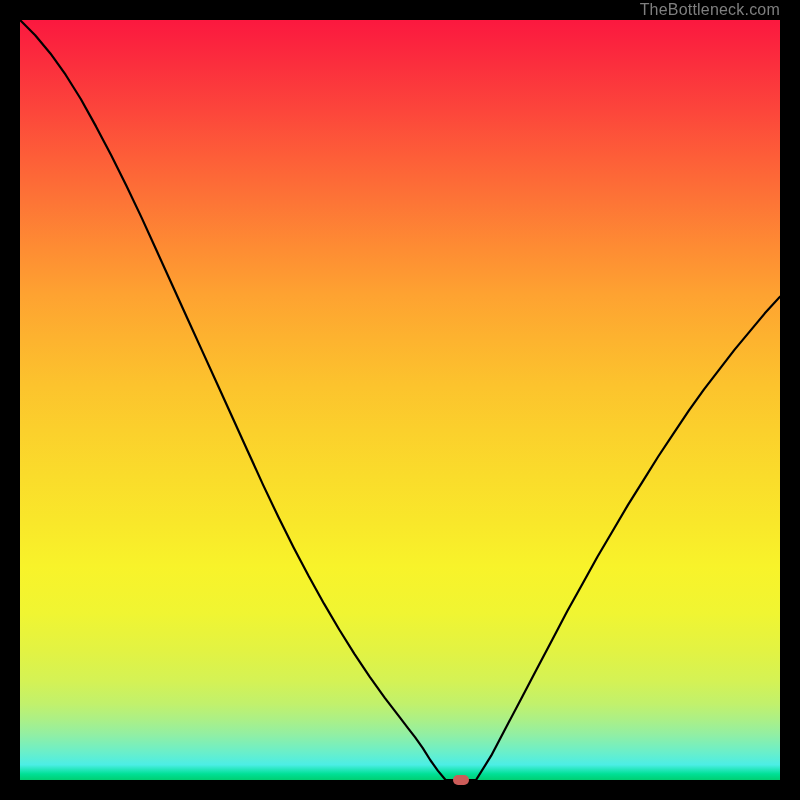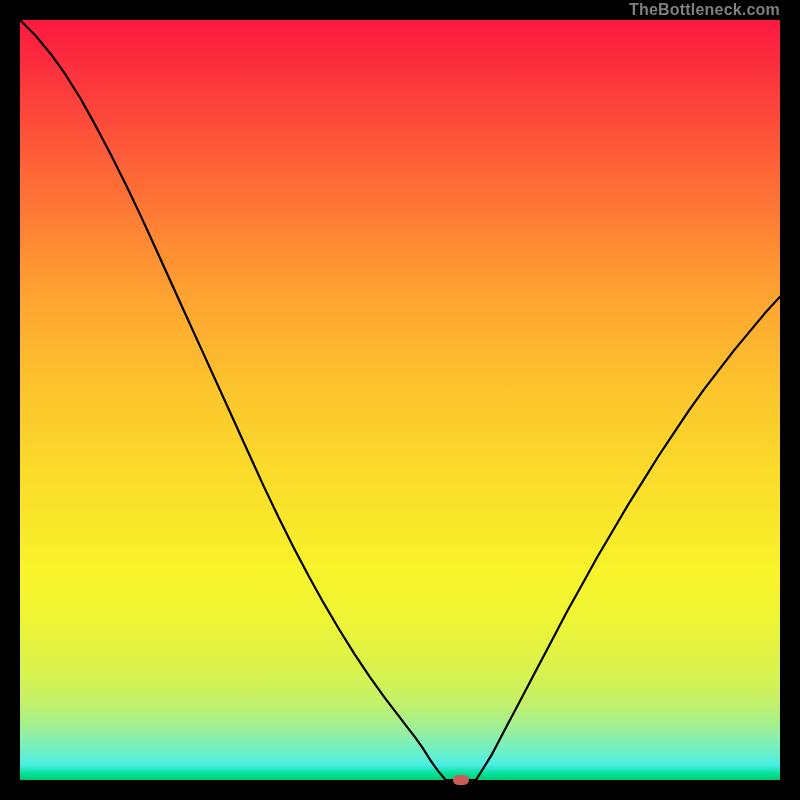--- a/index.html
+++ b/index.html
@@ -67,21 +67,21 @@
     transform: translate(-50%, -50%);
   }
   #watermark {
     position: absolute;
     top: 0;
     right: 20px;
     height: 20px;
     line-height: 20px;
     color: #7f7f7f;
     font-size: 16px;
-    font-weight: bold;
+    font-weight: normal;
     letter-spacing: 0.2px;
   }
 </style>
 </head>
 <body>
 <div id="wrap">
   <div id="plot-area">
     <svg id="curve" viewBox="0 0 760 760" preserveAspectRatio="none">
       <path id="curve-path" fill="none" stroke="#000000" stroke-width="2.2" stroke-linecap="round" stroke-linejoin="round" d="M0.00 0.00 L15.20 15.20 L30.40 33.44 L45.60 54.72 L60.80 79.04 L76.00 106.40 L91.20 135.28 L106.40 165.68 L121.60 197.60 L136.80 231.04 L152.00 264.48 L167.20 297.92 L182.40 331.36 L197.60 364.80 L212.80 398.24 L228.00 431.68 L243.20 465.12 L258.40 497.04 L273.60 527.44 L288.80 556.32 L304.00 583.68 L319.20 609.52 L334.40 633.84 L349.60 656.64 L364.80 677.92 L380.00 697.68 L387.60 707.56 L395.20 717.44 L402.80 728.08 L410.40 740.24 L418.00 750.88 L425.60 760.00 L440.80 760.00 L456.00 760.00 L471.20 735.68 L486.40 706.80 L501.60 677.92 L516.80 649.04 L532.00 620.16 L547.20 591.28 L562.40 563.92 L577.60 536.56 L592.80 510.72 L608.00 484.88 L623.20 460.56 L638.40 436.24 L653.60 413.44 L668.80 390.64 L684.00 369.36 L699.20 349.60 L714.40 329.84 L729.60 311.60 L744.80 293.36 L760.00 276.64"></path>
     </svg>

